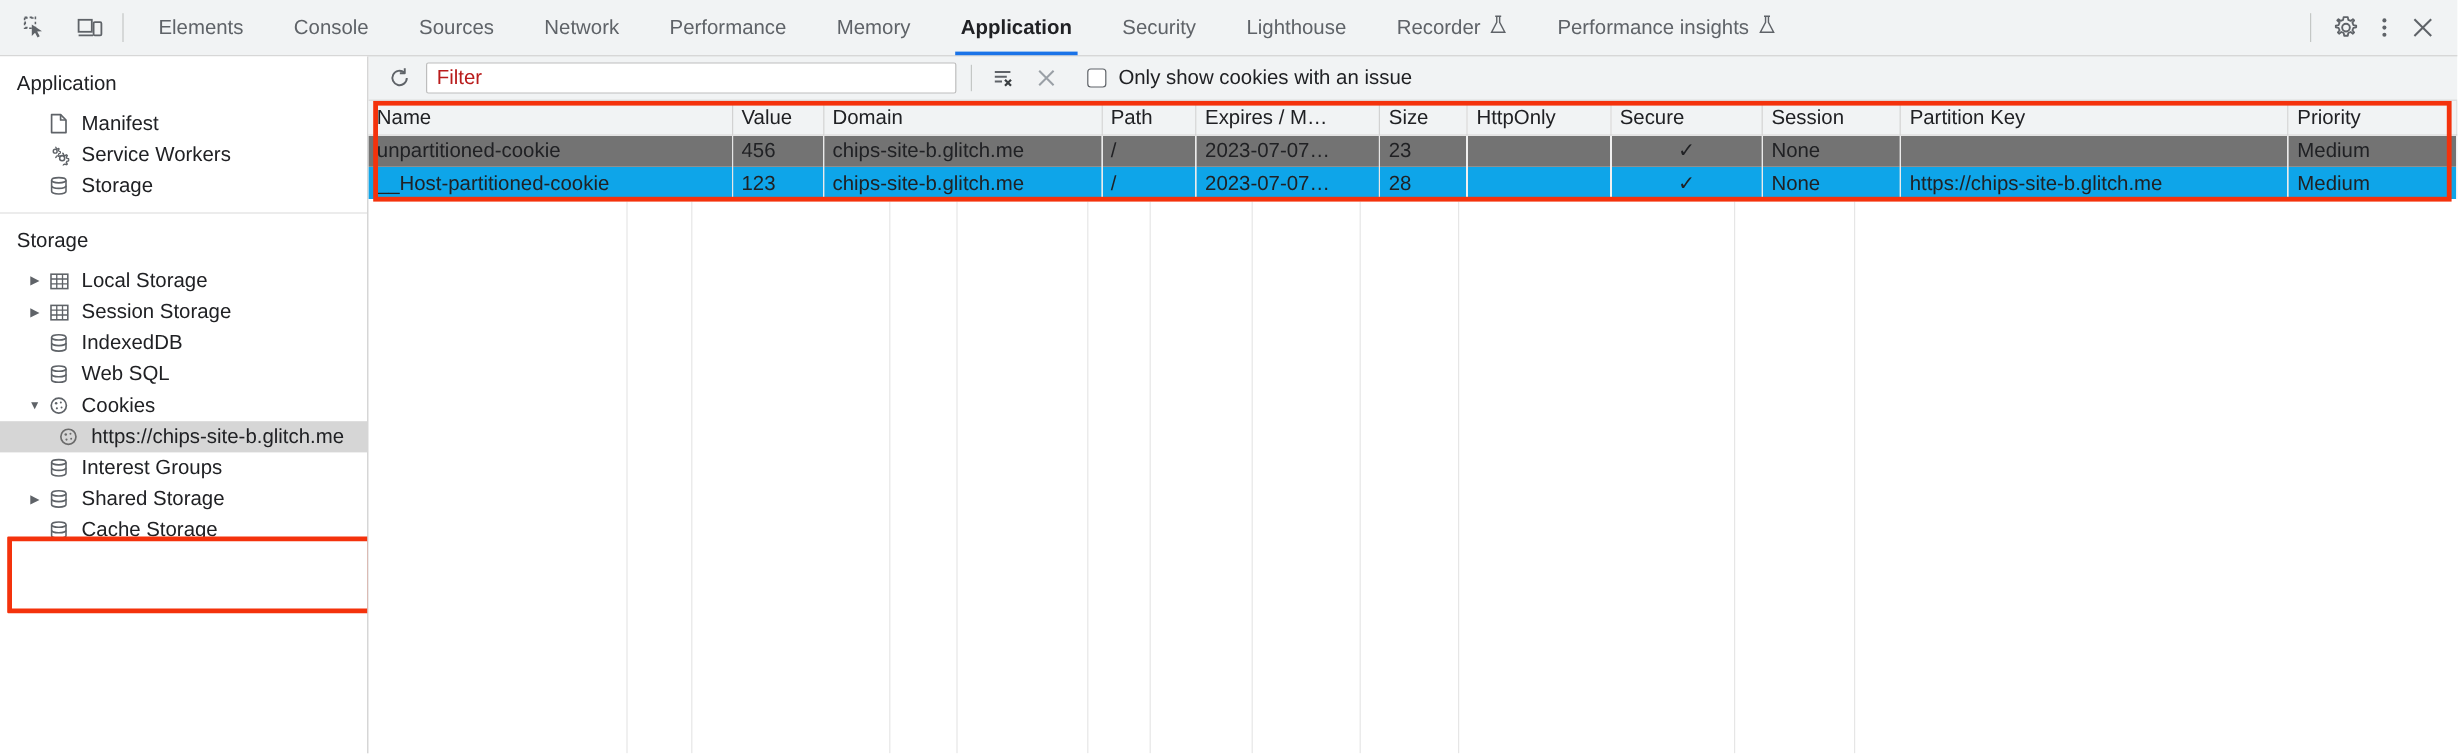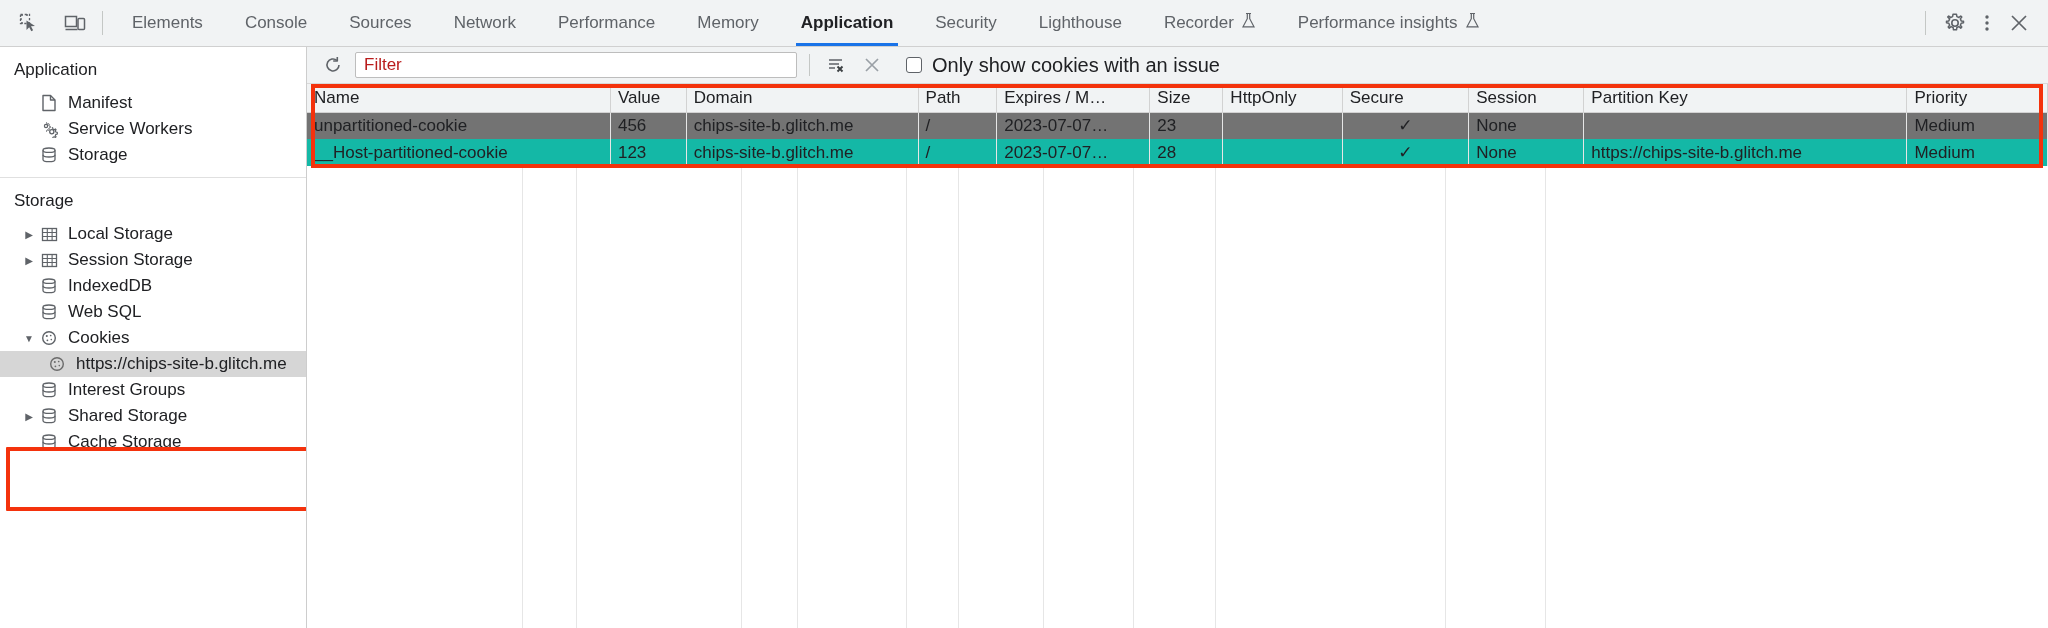--- a/index.html
+++ b/index.html
@@ -170,21 +170,21 @@
     color: #b91c1c;
   }
   .fb-sep {
     width: 1px; height: 22px;
     background: #c4c7c5;
     margin: 0 4px;
   }
   .fb-check {
     display: flex; align-items: center; gap: 10px;
     margin-left: 12px;
-    font-size: 20px;
+    font-size: 17px;
     color: #202124;
     white-space: nowrap;
   }
   .cbox {
     width: 16px; height: 16px;
     border: 1.6px solid #5f6368;
     border-radius: 3px;
     background: #fff;
   }
 
@@ -218,21 +218,21 @@
     padding: 0 7px;
     border-right: 1px solid #e6e6e6;
     white-space: nowrap;
     overflow: hidden;
     text-overflow: ellipsis;
     color: #202124;
   }
   table.cookies td.num { text-align: left; }
   table.cookies td.ctr { text-align: center; }
   table.cookies tr.odd td { background: #737373; }
-  table.cookies tr.even td { background: #14b8a6; }
+  table.cookies tr.even td { background: #0ea5e9; }
   td.namecell { padding-left: 26px; }
 
   
   .grid-fill {
     position: absolute;
     left: 0; right: 0; top: 84px; bottom: 0;
     display: flex;
     pointer-events: none;
   }
   .grid-col {

